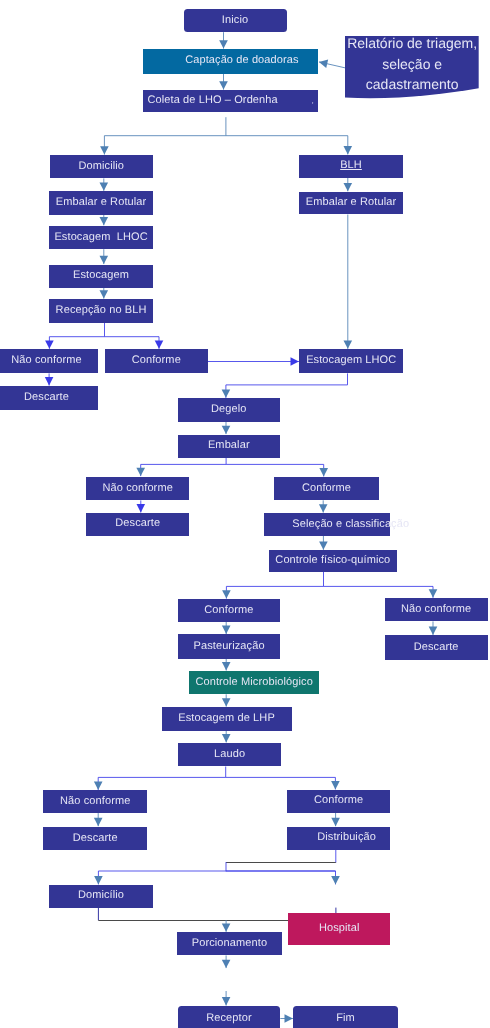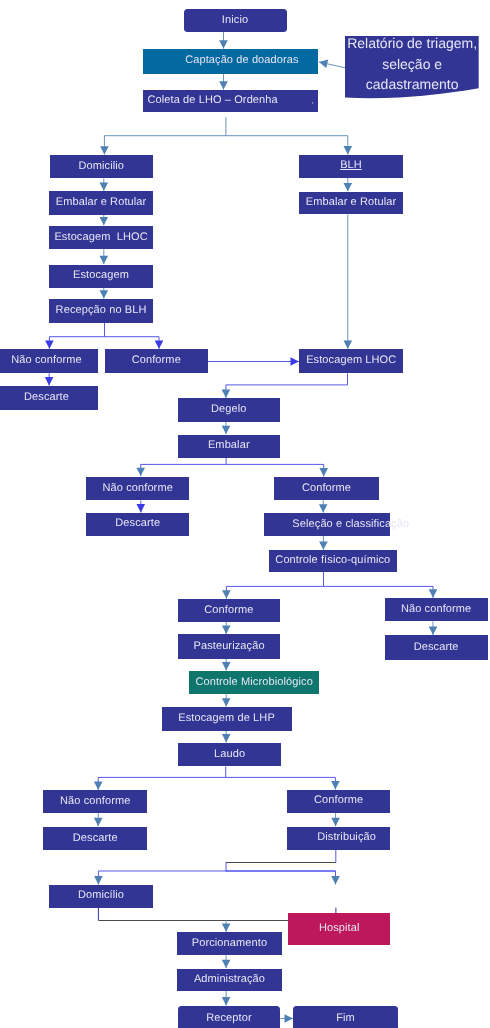--- a/index.html
+++ b/index.html
@@ -145,16 +145,15 @@
     <div class="node" style="left: 161.4px; top: 670.9px; width: 129.5px; height: 23.4px; background: #0f766e; color: rgb(230, 230, 245); margin-left: 28px;">Controle Microbiológico</div>
     <div class="node" style="left: 161.5px; top: 707px; width: 130.2px; height: 23.6px; background: rgb(51, 53, 149); color: rgb(230, 230, 245);">Estocagem de LHP</div>
     <div class="node" style="left: 177.8px; top: 742.8px; width: 103.5px; height: 23.7px; background: rgb(51, 53, 149); color: rgb(230, 230, 245);">Laudo</div>
     <div class="node" style="left: 43.4px; top: 790.3px; width: 103.7px; height: 22.8px; background: rgb(51, 53, 149); color: rgb(230, 230, 245);">Não conforme</div>
     <div class="node" style="left: 287.4px; top: 789.8px; width: 102.4px; height: 22.8px; background: rgb(51, 53, 149); color: rgb(230, 230, 245);">Conforme</div>
     <div class="node" style="left: 43.4px; top: 826.6px; width: 103.7px; height: 23.7px; background: rgb(51, 53, 149); color: rgb(230, 230, 245);">Descarte</div>
     <div class="node" style="left: 287.4px; top: 826.6px; width: 102.4px; height: 23.3px; background: rgb(51, 53, 149); color: rgb(230, 230, 245); padding-left: 16px;">Distribuição</div>
     <div class="node" style="left: 49.3px; top: 884.8px; width: 103.4px; height: 22.8px; background: rgb(51, 53, 149); color: rgb(230, 230, 245);">Domicílio</div>
     <div class="node" style="left: 288.1px; top: 884.8px; width: 102.2px; height: 32px; background: #be185d; color: rgb(230, 230, 245); margin-top: 28px;">Hospital</div>
     <div class="node" style="left: 177.3px; top: 932.2px; width: 104.3px; height: 23.2px; background: rgb(51, 53, 149); color: rgb(230, 230, 245);">Porcionamento</div>
-    <div class="node" style="left: 177.3px; top: 968.5px; width: 104.3px; height: 22.5px; background: rgb(51, 53, 149); color: rgb(230, 230, 245);">Administração</div>
     <div class="node round" style="left: 177.6px; top: 1005.9px; width: 102.7px; height: 26px; background: rgb(51, 53, 149); color: rgb(230, 230, 245);">Receptor</div>
     <div class="node round" style="left: 293.3px; top: 1005.9px; width: 104.5px; height: 26px; background: rgb(51, 53, 149); color: rgb(230, 230, 245);">Fim</div>
   </div>
 
 </body></html>

